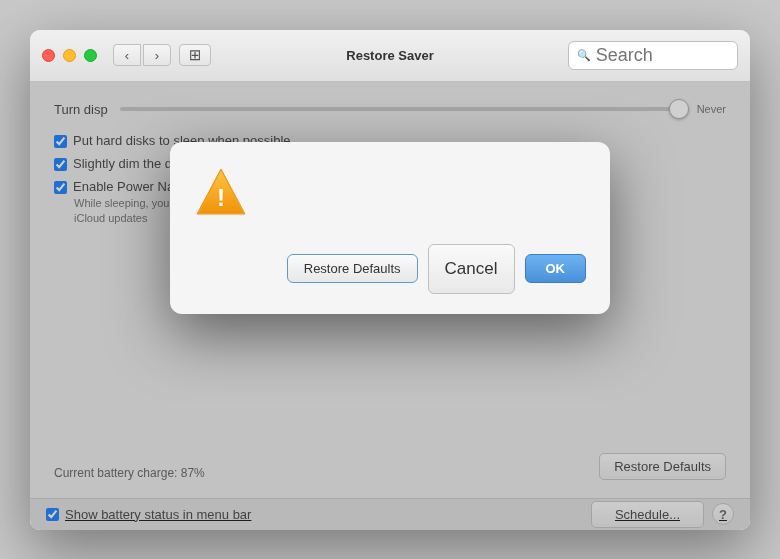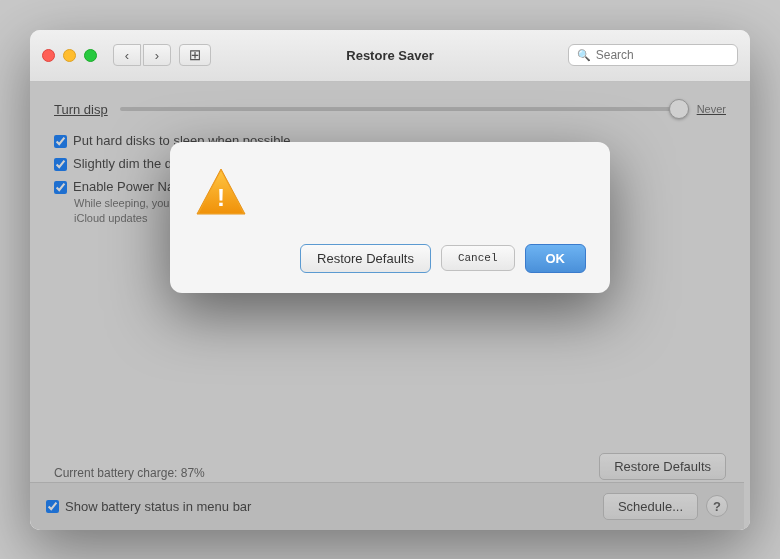--- a/index.html
+++ b/index.html
@@ -106,21 +106,21 @@
       background: white;
       border: 1px solid #c0c0c0;
       border-radius: 6px;
       padding: 3px 8px;
       width: 170px;
       gap: 5px;
     }
     .search-bar input {
       border: none;
       outline: none;
-      font-size: 12px;
+      font-size: 18px;
       color: #be185d;
       background: transparent;
       width: 100%;
     }
     .search-icon-svg {
       color: #aaa;
       font-size: 11px;
     }
 
     
@@ -131,21 +131,20 @@
       position: relative;
       overflow: hidden;
     }
 
     .turn-display-row {
       display: flex;
       align-items: center;
       margin-bottom: 16px;
       font-size: 13px;
       color: #333;
-      text-decoration: underline;
     }
     .turn-display-label {
       margin-right: 12px;
     }
 
     .slider-area {
       display: flex;
       align-items: center;
       gap: 8px;
       flex: 1;
@@ -190,49 +189,50 @@
       padding: 5px 14px;
       font-size: 13px;
       cursor: pointer;
       color: #333;
     }
 
     .footer-bar {
       position: absolute;
       bottom: 0;
       left: 0;
-      right: 6px;
-      height: 48px;
+      right: 0;
+      height: 32px;
       background: #dedede;
       border-top: 1px solid #c8c8c8;
       display: flex;
       align-items: center;
       padding: 0 16px;
       justify-content: space-between;
+      text-decoration: underline;
     }
 
     .show-battery-row {
       display: flex;
       align-items: center;
       gap: 6px;
       font-size: 13px;
       color: #333;
     }
 
     .footer-right {
       display: flex;
       align-items: center;
       gap: 8px;
     }
 
     .schedule-btn {
       background: linear-gradient(to bottom, #fafafa, #e8e8e8);
       border: 1px solid #c0c0c0;
       border-radius: 5px;
-      padding: 5px 14px;
+      padding: 5px 23px;
       font-size: 13px;
       cursor: pointer;
       color: #333;
     }
 
     .help-btn {
       width: 22px;
       height: 22px;
       border-radius: 50%;
       background: linear-gradient(to bottom, #fafafa, #e8e8e8);
@@ -344,25 +344,24 @@
       padding: 6px 16px;
       font-size: 13px;
       cursor: pointer;
       color: #333;
     }
 
     .dialog-cancel-btn {
       background: linear-gradient(to bottom, #fafafa, #e8e8e8);
       border: 1px solid #c0c0c0;
       border-radius: 6px;
-      padding: 6px 16px;
-      font-size: 11px;
-      cursor: pointer;
-      color: #333;
-      font-family: Liberation Mono, monospace;
+      padding: 14px 16px;
+      font-size: 17px;
+      cursor: pointer;
+      color: #333;
     }
 
     .dialog-ok-btn {
       background: linear-gradient(to bottom, #6db3f2, #4a90d9);
       border: 1px solid #3a7bcc;
       border-radius: 6px;
       padding: 6px 20px;
       font-size: 13px;
       cursor: pointer;
       color: white;

